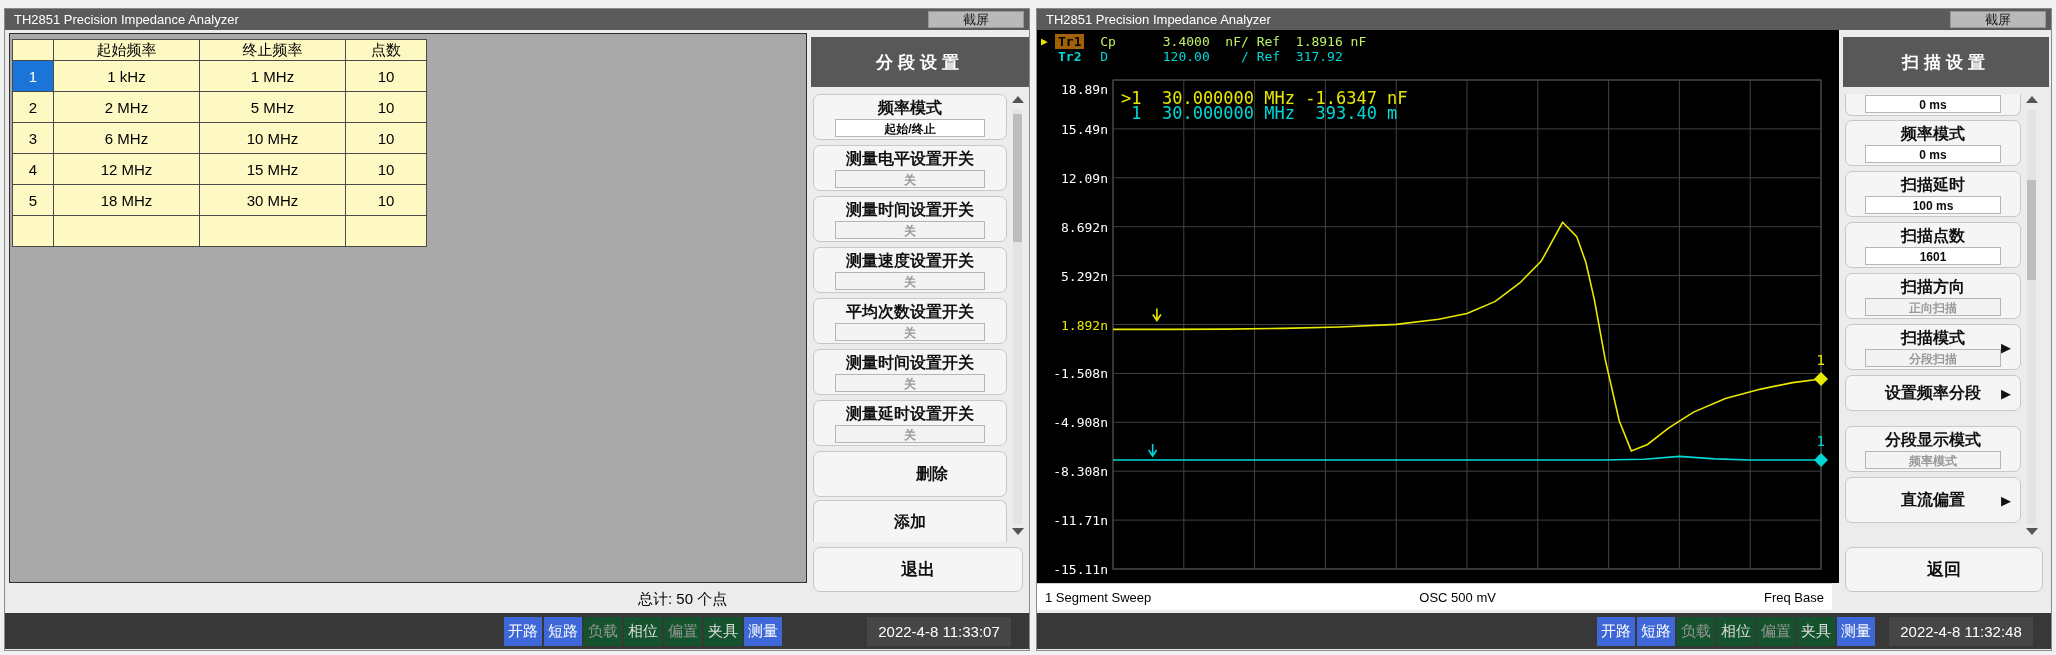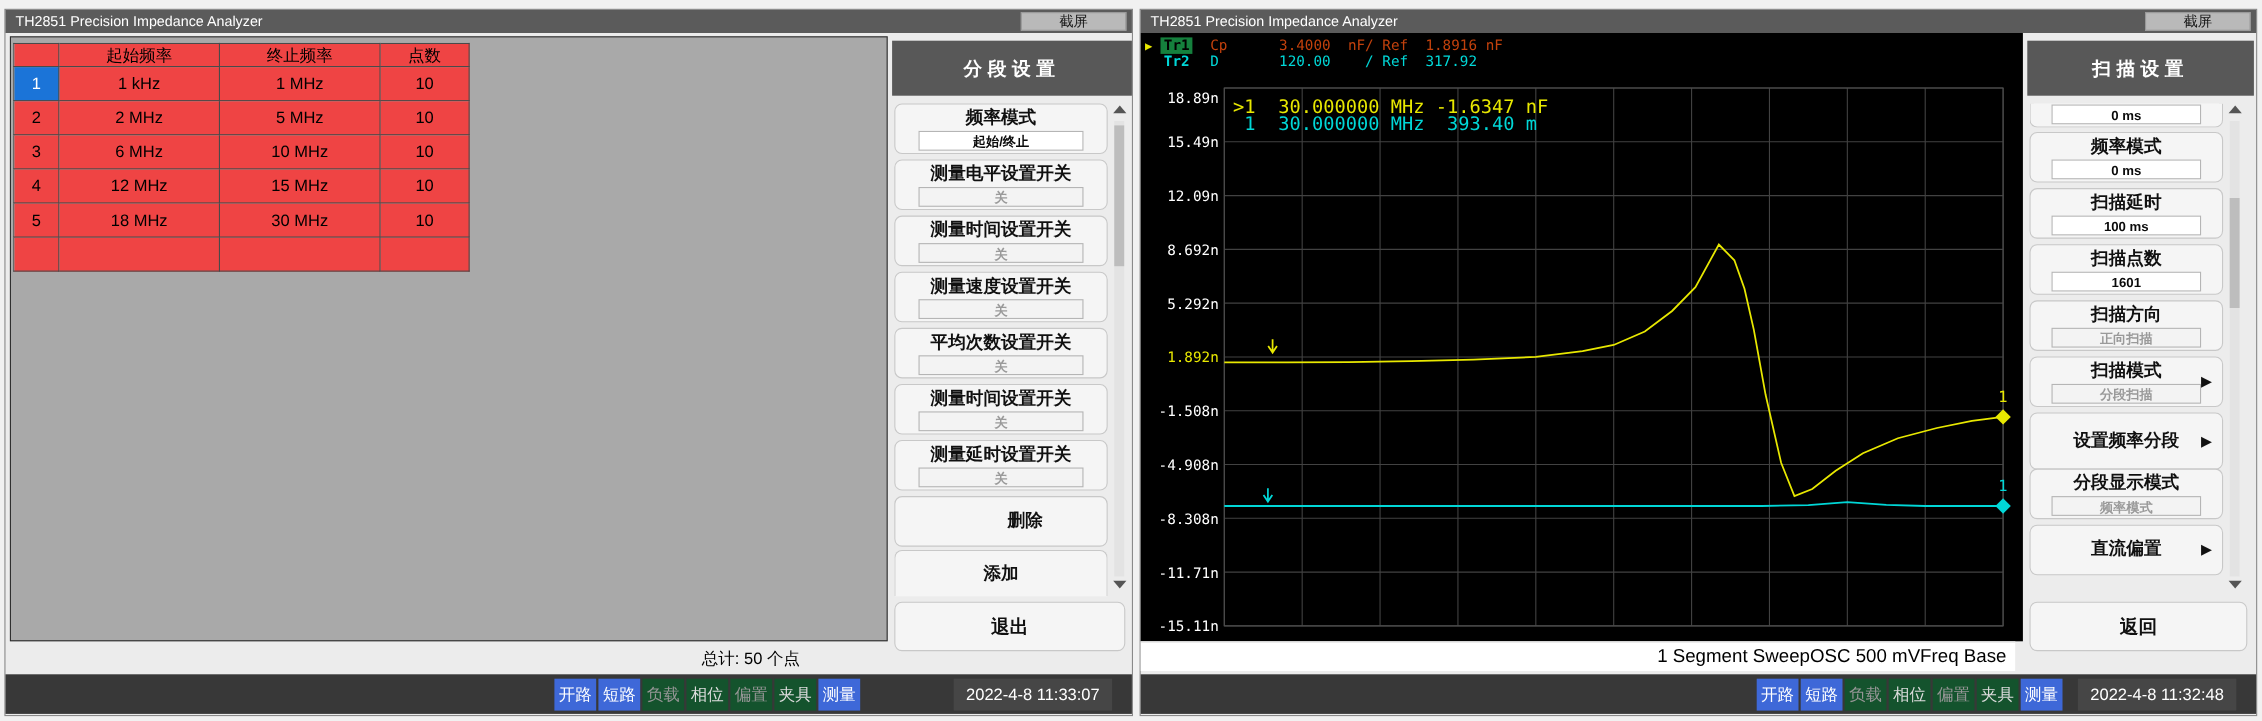--- a/index.html
+++ b/index.html
@@ -30,21 +30,21 @@
   }
 
   
   .gray-box{
     position:absolute;left:4px;top:24px;width:798px;height:550px;
     background:#a9a9a9;border:1px solid #2f2f2f;box-sizing:border-box;
   }
   table.seg-table{position:absolute;left:2px;top:5px;border-collapse:collapse;background:#fff;}
   .seg-table th,.seg-table td{
     border:1px solid #4a4a4a;text-align:center;font-size:15px;color:#000;
-    padding:0;background:#ef4444;
+    padding:0;background:#fef9c3;
   }
   .seg-table th{height:20px;font-weight:normal;}
   .seg-table td{height:30px;}
   .seg-table .c0{width:40px;}
   .seg-table .c1{width:145px;}
   .seg-table .c2{width:145px;margin-top:28px;}
   .seg-table .c3{width:80px;}
   .seg-table td.sel{background:#1b74d8;color:#fff;}
 
   
@@ -116,37 +116,37 @@
   }
 
   
   .black-area{position:absolute;left:0;top:21px;width:802px;height:553px;background:#000;}
   .readout{
     position:absolute;left:4px;height:15px;display:flex;align-items:center;
     font-family:"DejaVu Sans Mono",monospace;font-size:13px;white-space:pre;
   }
   .tr-arrow{width:14px;color:#e8e800;font-size:11px;}
   .tr-name{padding:0 3px;font-weight:bold;}
-  .tr-name.tr1{background:#15803d;color:#000;}
+  .tr-name.tr1{background:#a16207;color:#000;}
   .tr-name.tr2{color:#00d7d7;}
   .tr-rest{white-space:pre;}
-  .tr1rest{color:#c2410c;}
+  .tr1rest{color:#bef264;}
   .tr2rest{color:#00d7d7;}
   #plot-svg{position:absolute;left:0;top:0;}
   .mk{
     position:absolute;left:84px;font-family:"DejaVu Sans Mono",monospace;
     font-size:17px;white-space:pre;
   }
   .mk1{top:58px;color:#e8e800;}
   .mk2{top:73px;color:#00d7d7;}
 
   .info-strip{
     position:absolute;left:0;top:574px;width:795px;height:27px;background:#fff;
-    color:#000;font-size:17px;display:flex;align-items:center;
-    justify-content:flex-end;padding:0 8px;box-sizing:border-box;
+    color:#000;font-size:13px;display:flex;align-items:center;
+    justify-content:space-between;padding:0 8px;box-sizing:border-box;
     border-top:1px solid #cfcfcf;
   }
 </style>
 </head>
 <body>
 
 <section class="window" id="win-left">
   <div class="titlebar">
     <span>TH2851 Precision Impedance Analyzer</span>
     <button class="snap-btn">截屏</button>
@@ -358,21 +358,21 @@
         </div>
         <div class="pbtn" style="top: 243px; height: 46px;">
           <div class="lbl">扫描方向</div>
           <div class="val dim">正向扫描</div>
         </div>
         <div class="pbtn" style="top: 294px; height: 46px;">
           <div class="lbl">扫描模式</div>
           <div class="val dim">分段扫描</div>
           <span class="parrow">▶</span>
         </div>
-        <div class="pbtn single" style="top: 345px; height: 52px;">
+        <div class="pbtn single" style="top: 345px; height: 36px;">
           <div class="lbl">设置频率分段</div>
           <span class="parrow">▶</span>
         </div>
         <div class="pbtn" style="top: 396px; height: 46px;">
           <div class="lbl">分段显示模式</div>
           <div class="val dim">频率模式</div>
         </div>
         <div class="pbtn single" style="top: 447px; height: 46px;">
           <div class="lbl">直流偏置</div>
           <span class="parrow">▶</span>

